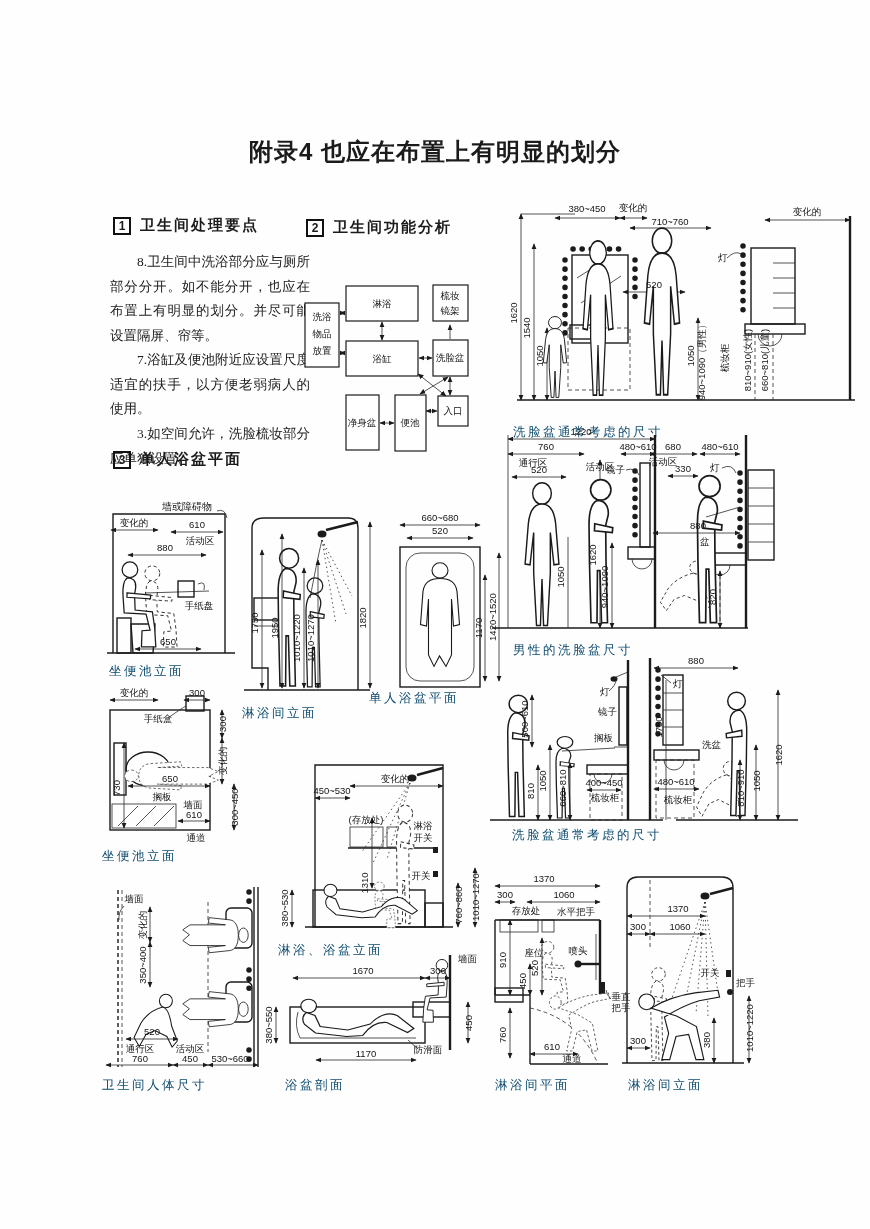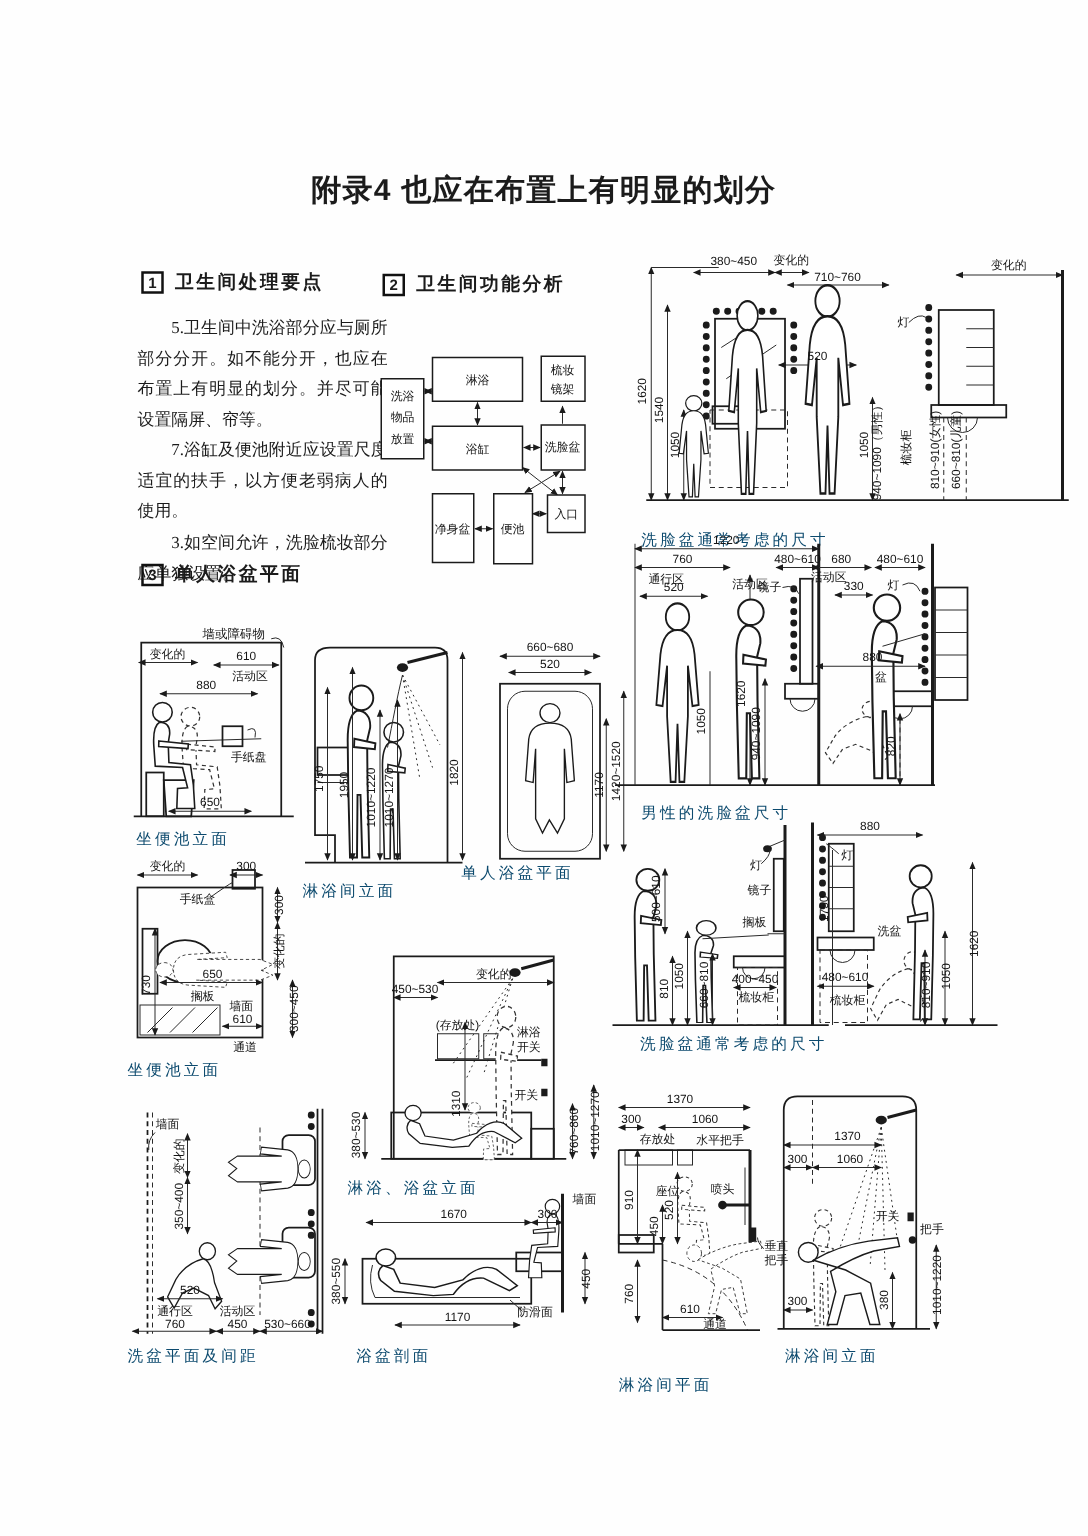--- a/index.html
+++ b/index.html
@@ -69,21 +69,21 @@
   </defs>
 </svg>
 
 <div id="title" class="abs">附录4 也应在布置上有明显的划分</div>
 
 <div class="sec-head" style="left:113px;top:216px">
   <span class="sec-num">1</span>
   <span>卫生间处理要点</span>
 </div>
 <div class="body-text" style="left:110px;top:250px">
-  <p>5.卫生间中洗浴部分应与厕所部分分开。如不能分开，也应在布置上有明显的划分。并尽可能设置隔屏、帘等。</p>
+  <p>8.卫生间中洗浴部分应与厕所部分分开。如不能分开，也应在布置上有明显的划分。并尽可能设置隔屏、帘等。</p>
   <p>7.浴缸及便池附近应设置尺度适宜的扶手，以方便老弱病人的使用。</p>
   <p>3.如空间允许，洗脸梳妆部分应单独设置。</p>
 </div>
 
 <div class="sec-head" style="left:306px;top:218px">
   <span class="sec-num">2</span>
   <span>卫生间功能分析</span>
 </div>
 <svg class="diag" style="left:300px;top:273px" width="215" height="185" viewBox="0 0 215 185">
   <g>
@@ -560,21 +560,21 @@
     <text class="dt" transform="rotate(-90 48 43)" x="48" y="43">变化的</text>
     <text class="dt" transform="rotate(-90 48 83)" x="48" y="83">350~400</text>
     <text class="dt" x="54" y="153">520</text>
     <text class="dt" x="42" y="170">通行区</text>
     <text class="dt" x="92" y="170">活动区</text>
     <text class="dt" x="42" y="180">760</text>
     <text class="dt" x="92" y="180">450</text>
     <text class="dt" x="132" y="180">530~660</text>
   </g>
 </svg>
-<div class="cap" style="left:102px;top:1077px">洗盆平面及间距</div>
+<div class="cap" style="left:102px;top:1077px">卫生间人体尺寸</div>
 
 <svg class="diag" style="left:268px;top:950px" width="215" height="140" viewBox="0 0 215 140">
   <g>
     <rect class="ln" x="22" y="57" width="135" height="36"></rect>
     <path class="thin" d="M30 62 Q26 76 32 88 L148 88"></path>
     <rect class="ln" x="145" y="52" width="37" height="15"></rect>
     <line class="lw" x1="182" y1="5" x2="182" y2="100"></line>
   </g>
   <use href="#fg-recline" class="fig" transform="translate(28,40) scale(1.15,1.0)"></use>
   <use href="#fg-sit" class="fig" transform="translate(185,8) scale(-0.85,0.85)"></use>
@@ -641,21 +641,21 @@
     <text class="dt" transform="rotate(-90 60 100)" x="60" y="100">520</text>
     <text class="dt" transform="rotate(-90 48 113)" x="48" y="113">450</text>
     <text class="dt" x="143" y="132">垂直</text>
     <text class="dt" x="143" y="143">把手</text>
     <path class="thin" d="M133 131 Q128 126 128 122"></path>
     <text class="dt" transform="rotate(-90 28 167)" x="28" y="167">760</text>
     <text class="dt" x="74" y="182">610</text>
     <text class="dt" x="94" y="194">通道</text>
   </g>
 </svg>
-<div class="cap" style="left:495px;top:1100px">淋浴间平面</div>
+<div class="cap" style="left:495px;top:1077px">淋浴间平面</div>
 
 <svg class="diag" style="left:622px;top:868px" width="200" height="228" viewBox="0 0 200 228">
   <g>
     <path class="ln" d="M5 195 L5 20 Q5 9 16 9 L100 9 Q111 9 111 20 L111 195"></path>
     <line class="ln" x1="0" y1="195" x2="122" y2="195"></line>
     <line class="thin dash" x1="28" y1="12" x2="28" y2="80"></line>
   </g>
   <g>
     <line class="lw" x1="111" y1="20" x2="88" y2="26"></line>
     <ellipse class="fill" cx="83" cy="28" rx="4.5" ry="3.5"></ellipse>

